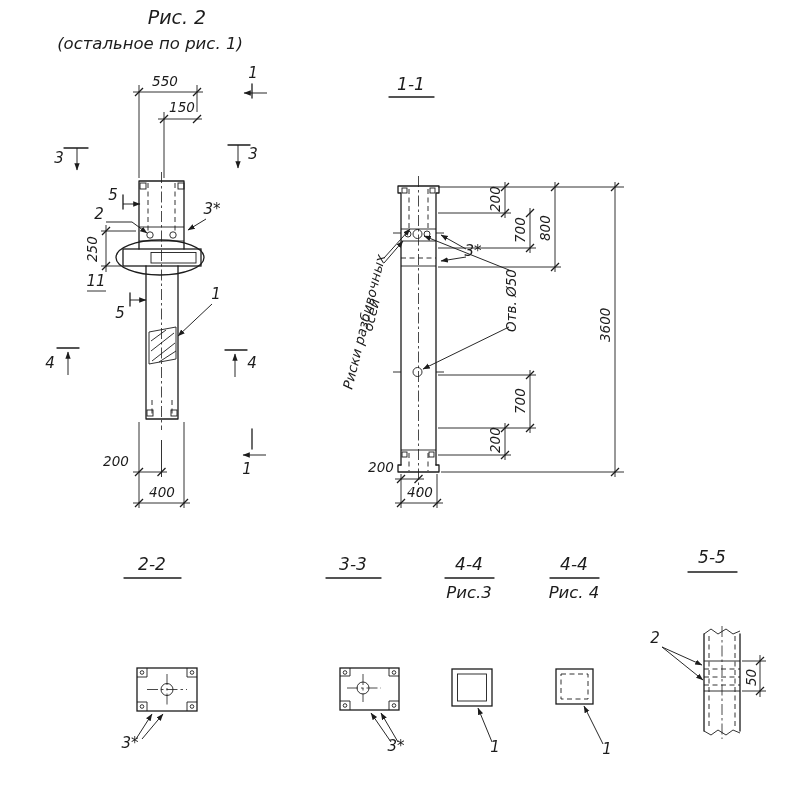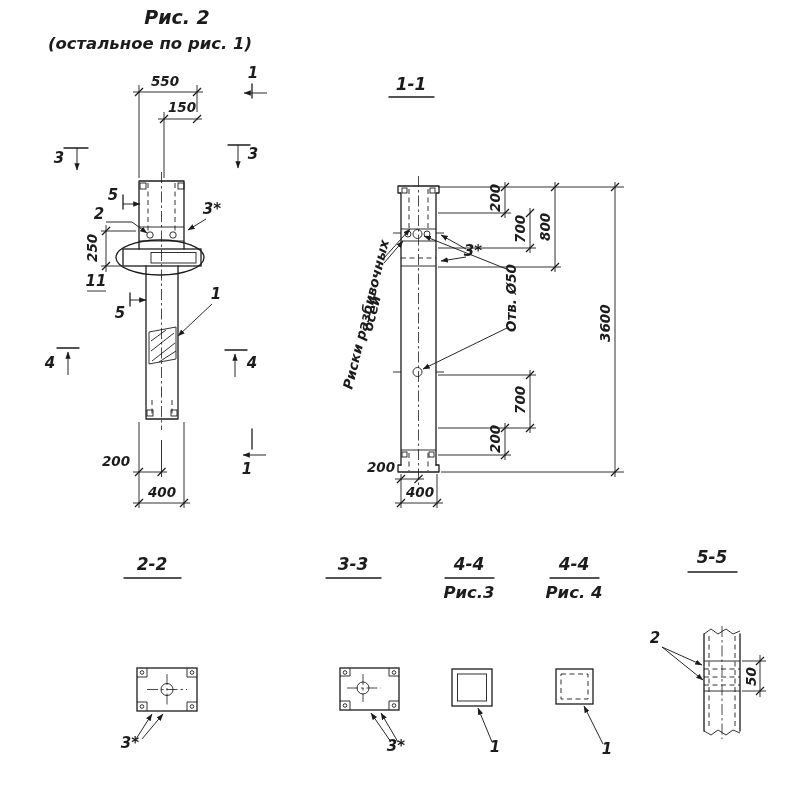--- a/index.html
+++ b/index.html
@@ -1,16 +1,16 @@
 <!DOCTYPE html>
 <html><head>
 <meta charset="utf-8">
 <style>
   html,body{margin:0;padding:0;background:#ffffff;}
-  .stage{position:relative;width:800px;height:800px;background:#ffffff;overflow:hidden;font-weight:bold;}
+  .stage{position:relative;width:800px;height:800px;background:#ffffff;overflow:hidden;}
   svg{display:block;}
   text{font-family:"DejaVu Sans",sans-serif;font-style:italic;fill:#1c1c1c;}
   .t-title{font-size:19px;}
   .t-sub{font-size:16.5px;}
   .t-sec{font-size:17px;}
   .t-dim{font-size:13.5px;}
   .t-mark{font-size:15px;}
   .ln{stroke:#1c1c1c;stroke-width:1.3;fill:none;stroke-linecap:round;}
   .thin{stroke:#1c1c1c;stroke-width:0.9;fill:none;}
   .dash{stroke:#1c1c1c;stroke-width:0.9;fill:none;stroke-dasharray:5 3.5;}

